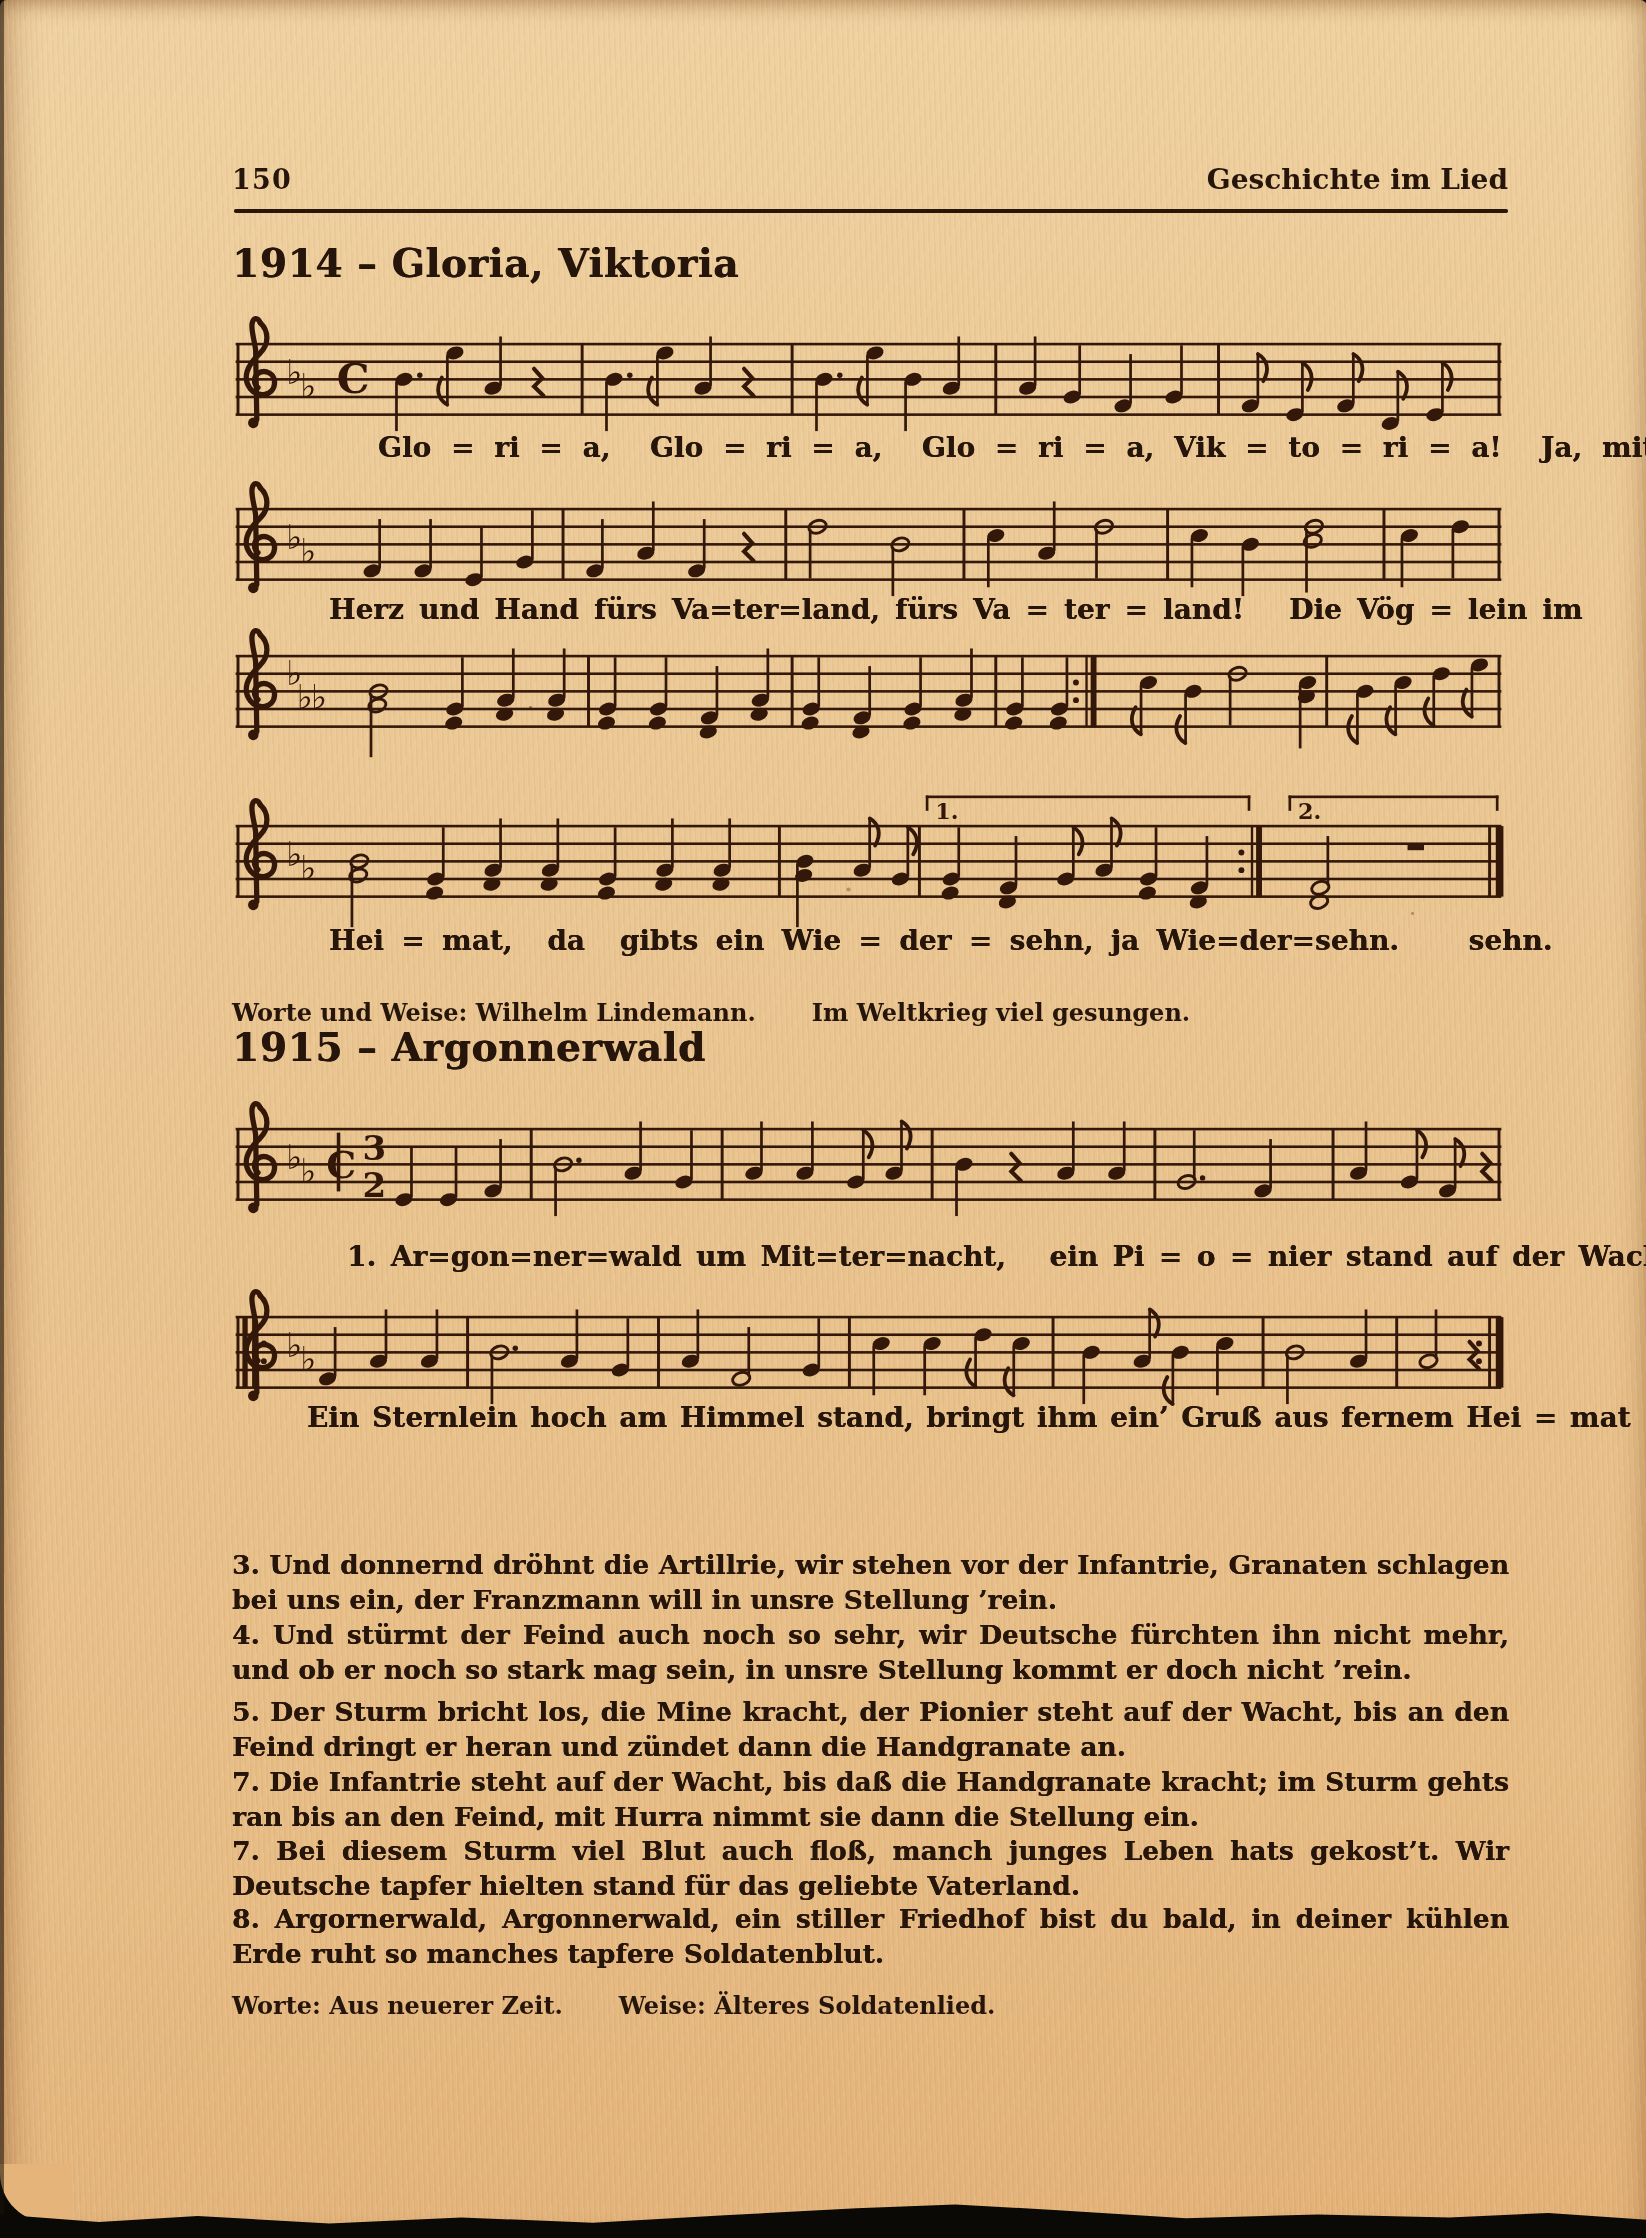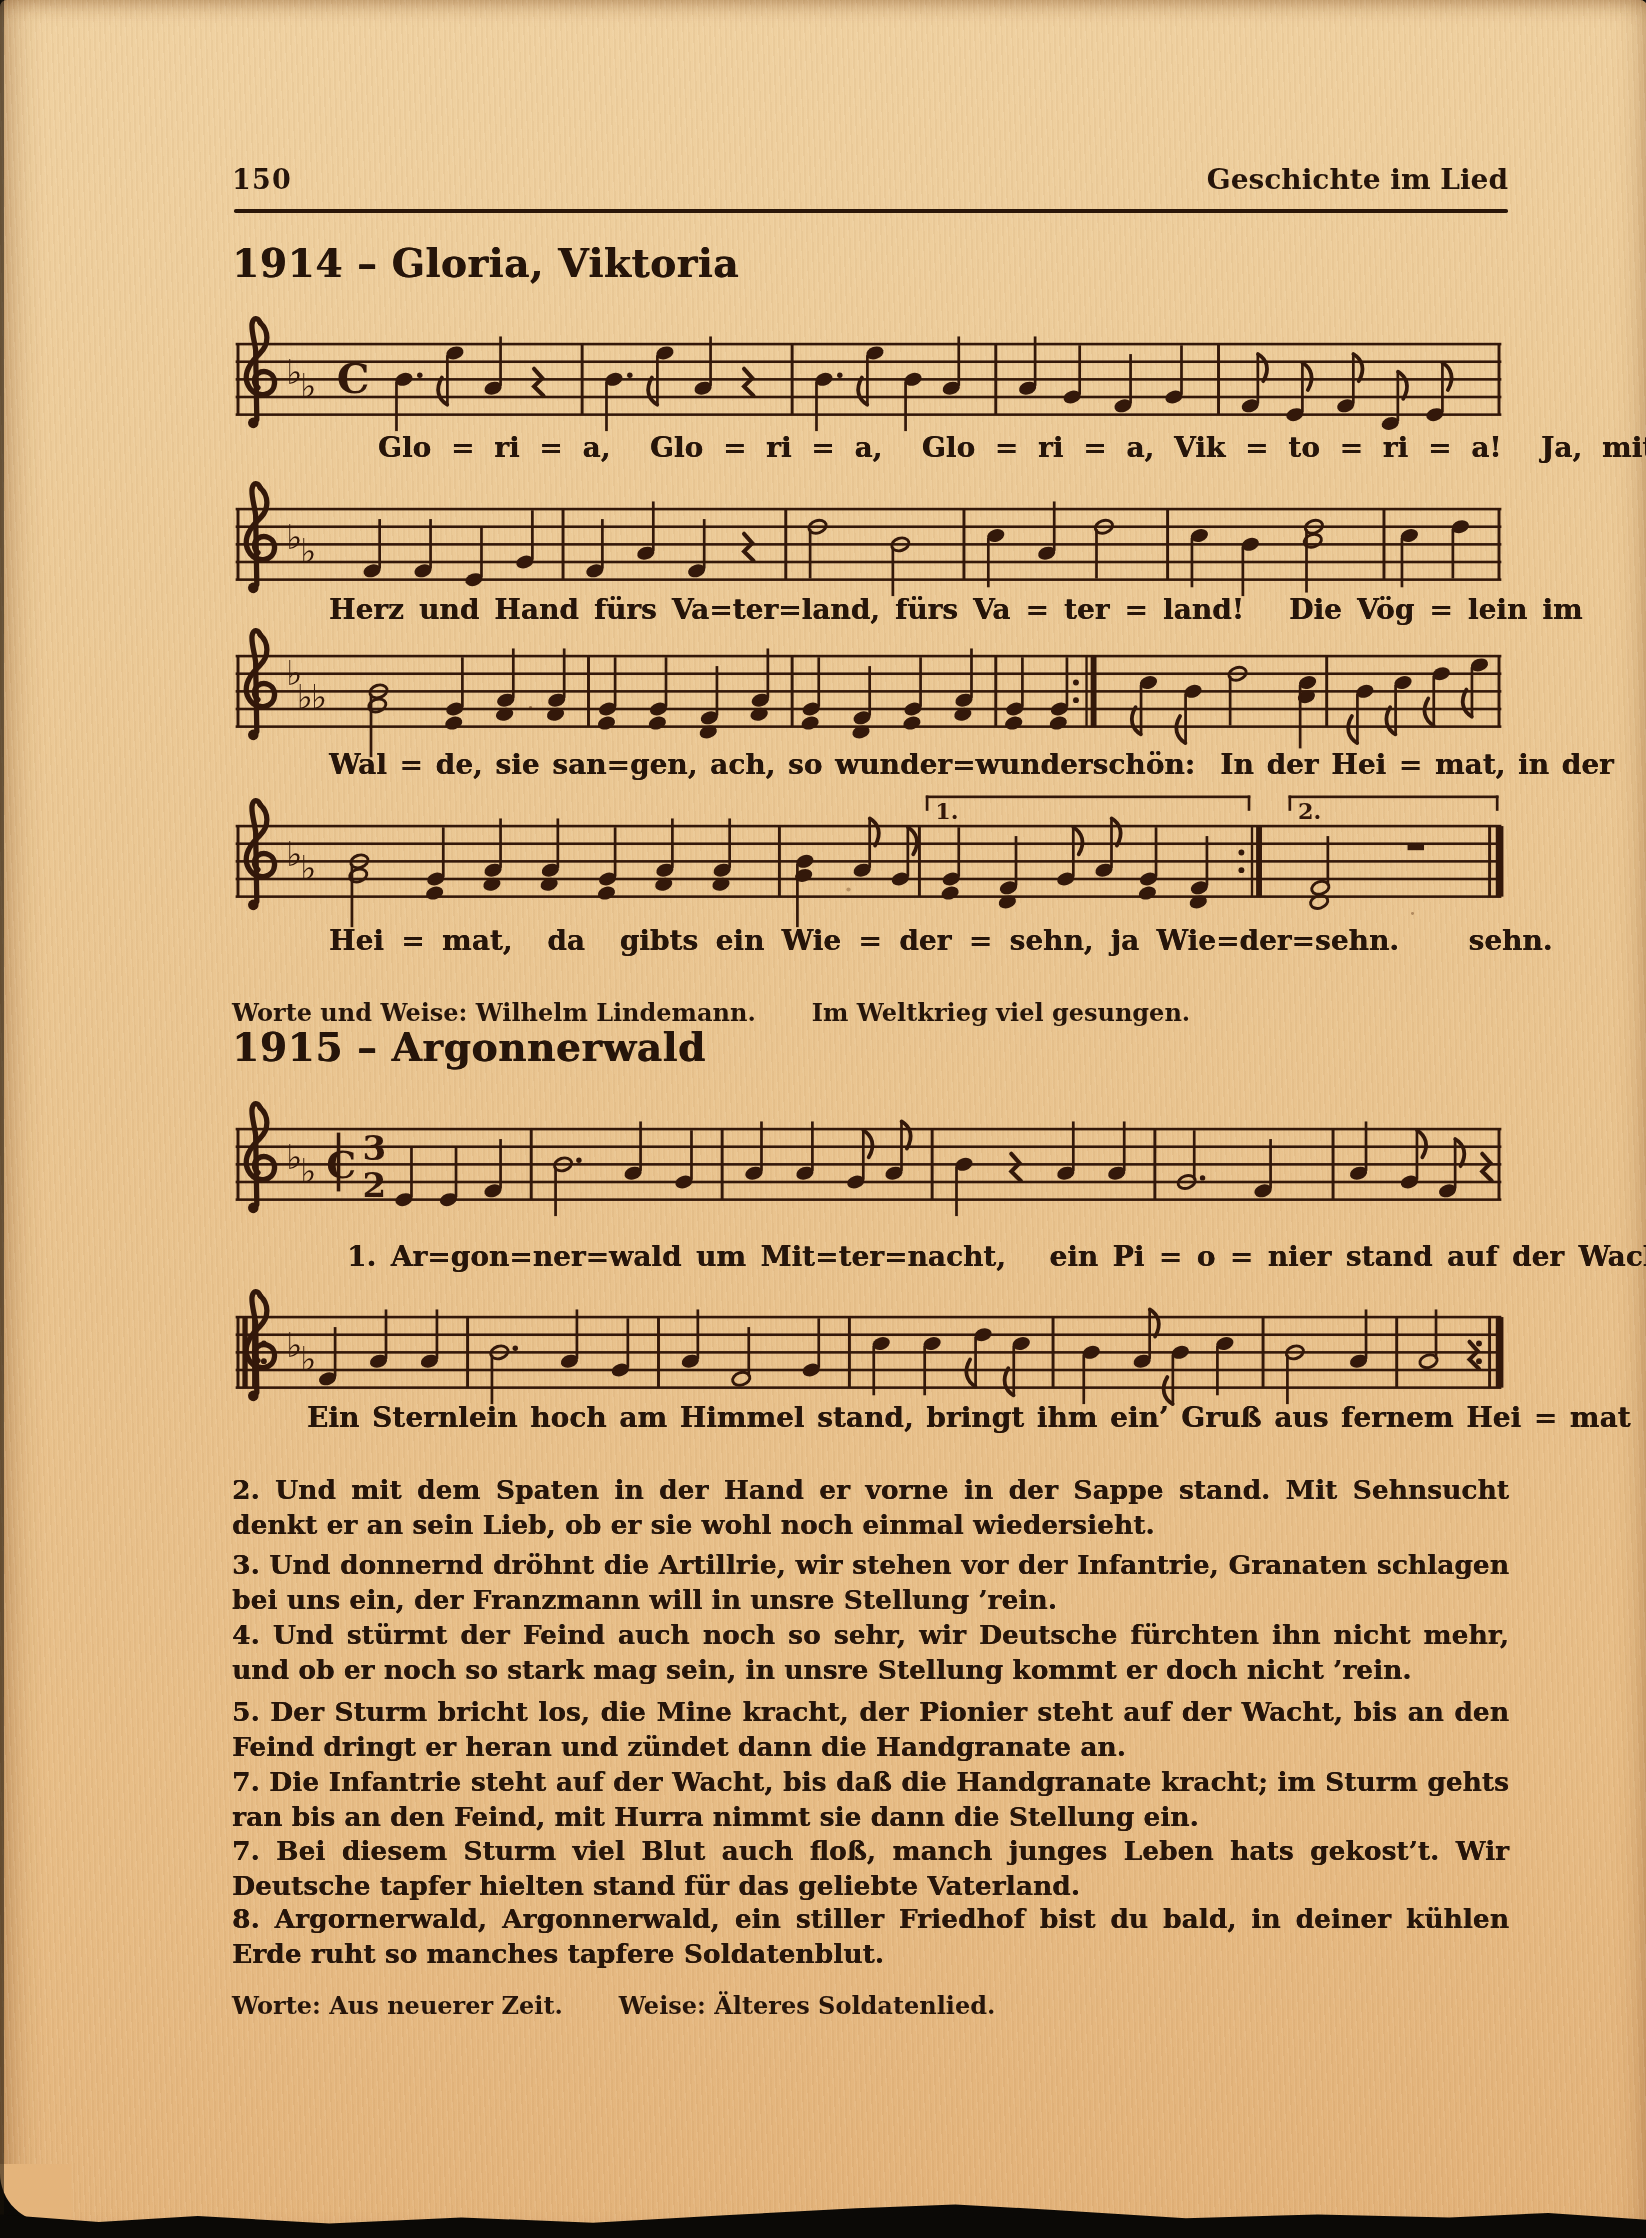--- a/index.html
+++ b/index.html
@@ -311,21 +311,20 @@
         <rect x="1976.8000000000002" y="124" width="4.6" height="84" fill="#33180a"></rect>
         <path d="M1978.8000000000002,208 c-15,-9 -21,-26 -9,-46" stroke="#33180a" stroke-width="6.5" fill="none" stroke-linecap="round"></path>
         <ellipse cx="2056.75" cy="105" rx="15" ry="10.5" transform="rotate(-18 2056.75 105)" fill="#33180a"></ellipse>
         <rect x="2041.75" y="109" width="4.6" height="84" fill="#33180a"></rect>
         <path d="M2043.75,193 c-15,-9 -21,-26 -9,-46" stroke="#33180a" stroke-width="6.5" fill="none" stroke-linecap="round"></path>
         <ellipse cx="2121.7" cy="90" rx="15" ry="10.5" transform="rotate(-18 2121.7 90)" fill="#33180a"></ellipse>
         <rect x="2106.7" y="94" width="4.6" height="84" fill="#33180a"></rect>
         <path d="M2108.7,178 c-15,-9 -21,-26 -9,-46" stroke="#33180a" stroke-width="6.5" fill="none" stroke-linecap="round"></path>
         <rect x="2152.5" y="75" width="5" height="120" fill="#33180a"></rect>
       </svg></div>
-  <div class="ink lyrics" id="ly3">Wal = de, sie san=gen, ach, so wunder=wunderschön:  In der Hei = mat, in der</div>
 
   <div class="staff" id="staff4"><svg width="1273" height="194" viewBox="0 0 2165 330" xmlns="http://www.w3.org/2000/svg">
         <rect x="6" y="72.8" width="2153" height="4.4" fill="#33180a"></rect>
         <rect x="6" y="102.8" width="2153" height="4.4" fill="#33180a"></rect>
         <rect x="6" y="132.8" width="2153" height="4.4" fill="#33180a"></rect>
         <rect x="6" y="162.8" width="2153" height="4.4" fill="#33180a"></rect>
         <rect x="6" y="192.8" width="2153" height="4.4" fill="#33180a"></rect>
         <rect x="7.5" y="75" width="5" height="120" fill="#33180a"></rect>
         <g transform="translate(42,75)" stroke="#33180a" stroke-width="9" fill="none" stroke-linecap="round">
             <path d="M6,-36 C20,-23 22,0 5,16 C-17,36 -25,58 -11,76 C2,92 28,88 30,68 C32,50 14,42 2,50 C-6,56 -6,68 2,74"></path>
@@ -552,21 +551,20 @@
         <ellipse cx="2035.1" cy="150" rx="15" ry="10.5" transform="rotate(-18 2035.1 150)" fill="none" stroke="#33180a" stroke-width="5"></ellipse>
         <rect x="2045.6" y="62" width="4.6" height="84" fill="#33180a"></rect>
         <path d="M2104.875,117 L2118.875,133 L2104.875,147 L2120.875,163" stroke="#33180a" stroke-width="7" fill="none" stroke-linecap="round"></path>
         <circle cx="2121" cy="120" r="5" fill="#33180a"></circle>
         <circle cx="2121" cy="150" r="5" fill="#33180a"></circle>
         <rect x="2136.5" y="75" width="5" height="120" fill="#33180a"></rect>
         <rect x="2149.5" y="75" width="13" height="120" fill="#33180a"></rect>
       </svg></div>
   <div class="ink lyrics" id="ly6">Ein Sternlein hoch am Himmel stand, bringt ihm ein’ Gruß aus fernem Hei = mat = land.</div>
 
-  <div class="ink verse" id="v0">2. Und mit dem Spaten in der Hand er vorne in der Sappe stand. Mit Sehnsucht denkt er an sein Lieb, ob er sie wohl noch einmal wiedersieht.</div>
   <div class="ink verse" id="v1">3. Und donnernd dröhnt die Artillrie, wir stehen vor der Infantrie, Granaten schlagen bei uns ein, der Franzmann will in unsre Stellung ’rein.</div>
   <div class="ink verse" id="v2">4. Und stürmt der Feind auch noch so sehr, wir Deutsche fürchten ihn nicht mehr, und ob er noch so stark mag sein, in unsre Stellung kommt er doch nicht ’rein.</div>
   <div class="ink verse" id="v3">5. Der Sturm bricht los, die Mine kracht, der Pionier steht auf der Wacht, bis an den Feind dringt er heran und zündet dann die Handgranate an.</div>
   <div class="ink verse" id="v4">7. Die Infantrie steht auf der Wacht, bis daß die Handgranate kracht; im Sturm gehts ran bis an den Feind, mit Hurra nimmt sie dann die Stellung ein.</div>
   <div class="ink verse" id="v5">7. Bei diesem Sturm viel Blut auch floß, manch junges Leben hats gekost’t. Wir Deutsche tapfer hielten stand für das geliebte Vaterland.</div>
   <div class="ink verse" id="v6">8. Argornerwald, Argonnerwald, ein stiller Friedhof bist du bald, in deiner kühlen Erde ruht so manches tapfere Soldatenblut.</div>
 
   <div class="ink credit" id="credit2">
     <span>Worte: Aus neuerer Zeit.</span><span class="gap"></span><span>Weise: Älteres Soldatenlied.</span>
   </div>

